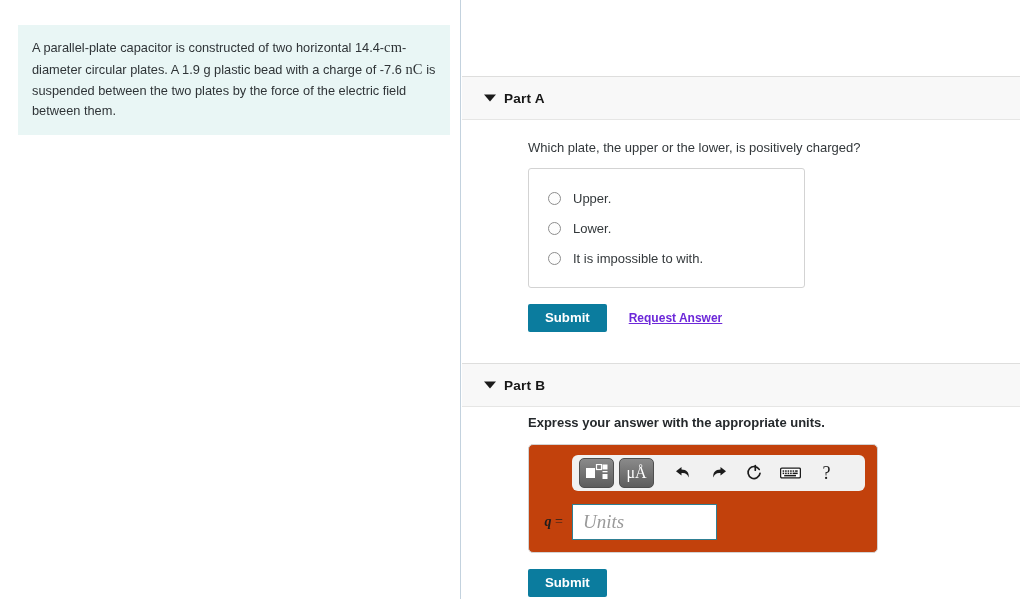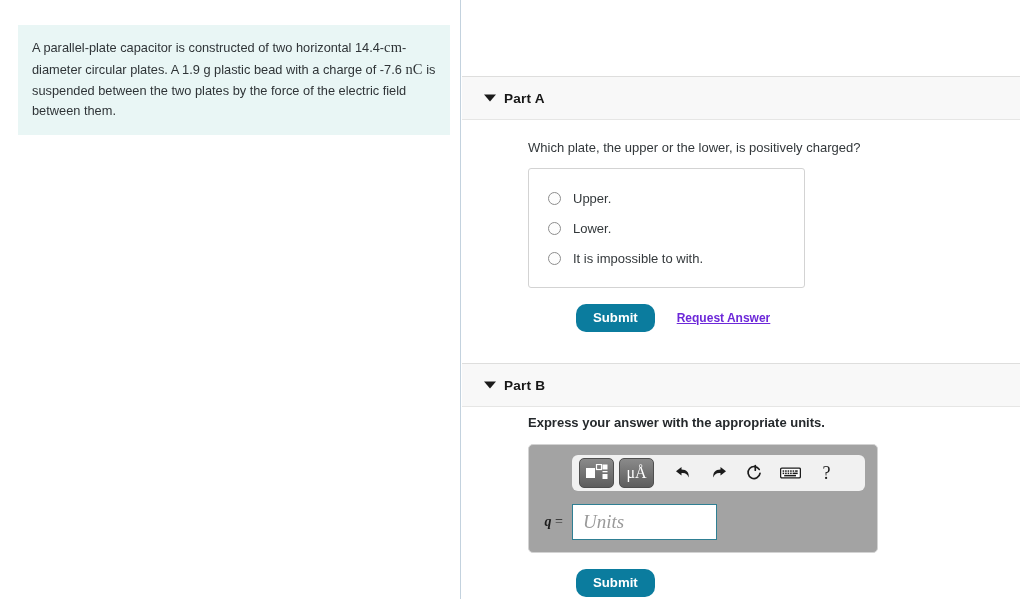--- a/index.html
+++ b/index.html
@@ -137,47 +137,46 @@
   
   .action-row {
     display: flex;
     align-items: center;
     margin-top: 16px;
   }
   .submit-button {
     background: #0b7c9e;
     color: #ffffff;
     border: none;
-    border-radius: 10px;
+    border-radius: 2px;
     font-family: "Liberation Sans", sans-serif;
     font-size: 13.2px;
     font-weight: bold;
     padding: 0 17px;
     height: 28px;
     line-height: 28px;
     cursor: pointer;
-    margin-left: 48px;
   }
   .request-answer {
     margin-left: 22px;
     font-size: 12px;
     font-weight: bold;
     color: #6d28d9;
     text-decoration: underline;
     cursor: pointer;
     text-align: center;
   }
 
   
   .answer-box {
     margin-top: 12px;
     width: 350px;
     border: 1px solid #d3d3d3;
     border-radius: 5px;
-    background: #a3a3a3;
+    background: #c2410c;
     padding: 10px 11px 12px 11px;
   }
   .answer-toolbar {
     margin-left: 32px;
     width: 293px;
     height: 36px;
     background: #f1f1f1;
     border-radius: 6px;
     display: flex;
     align-items: center;

